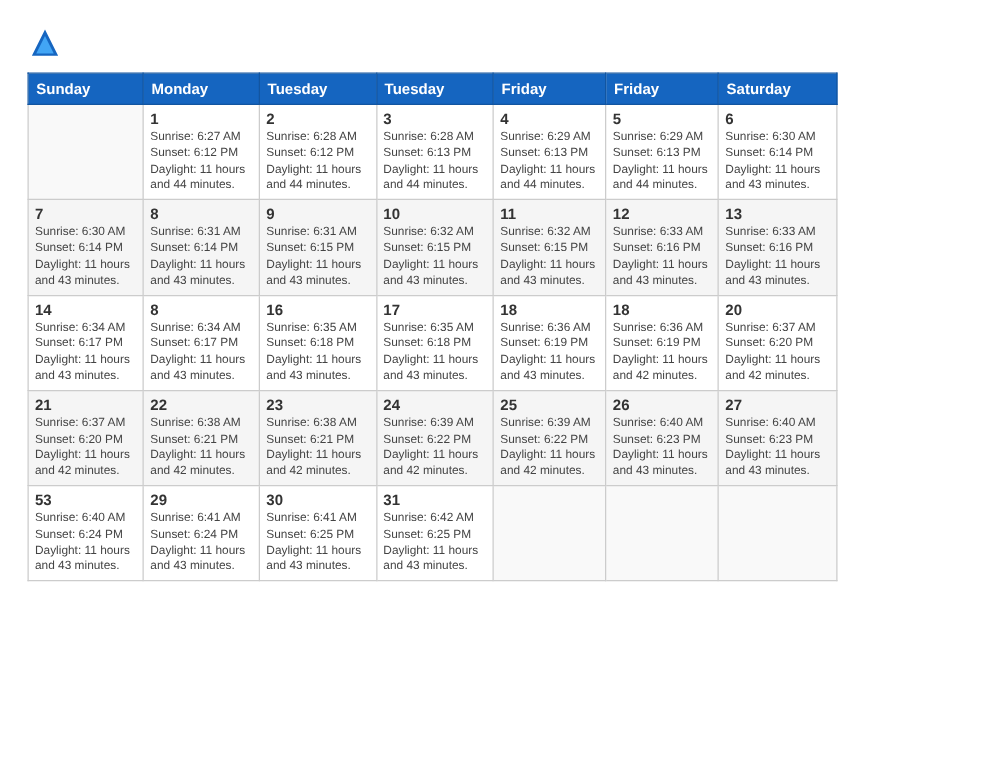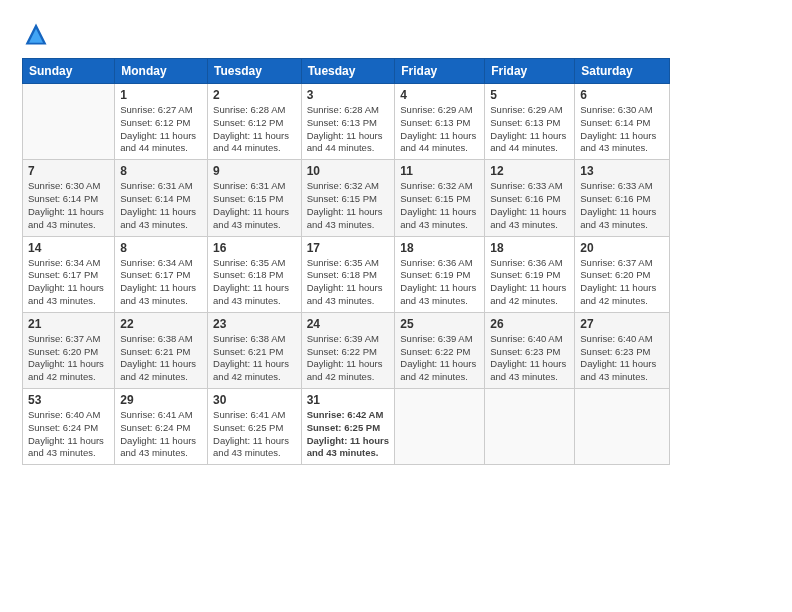--- a/index.html
+++ b/index.html
@@ -346,21 +346,21 @@
           </td>
           <td>
             <span class="day-num">30</span>
             <div class="day-info" style="white-space: pre-line;">Sunrise: 6:41 AM
 Sunset: 6:25 PM
 Daylight: 11 hours
 and 43 minutes.</div>
           </td>
           <td>
             <span class="day-num">31</span>
-            <div class="day-info" style="white-space: pre-line; font-weight: bold;">Sunrise: 6:42 AM
+            <div class="day-info" style="white-space: pre-line;">Sunrise: 6:42 AM
 Sunset: 6:25 PM
 Daylight: 11 hours
 and 43 minutes.</div>
           </td>
           <td class="empty"></td>
           <td class="empty"></td>
           <td class="empty"></td>
         </tr>
       </tbody>
   </table>

